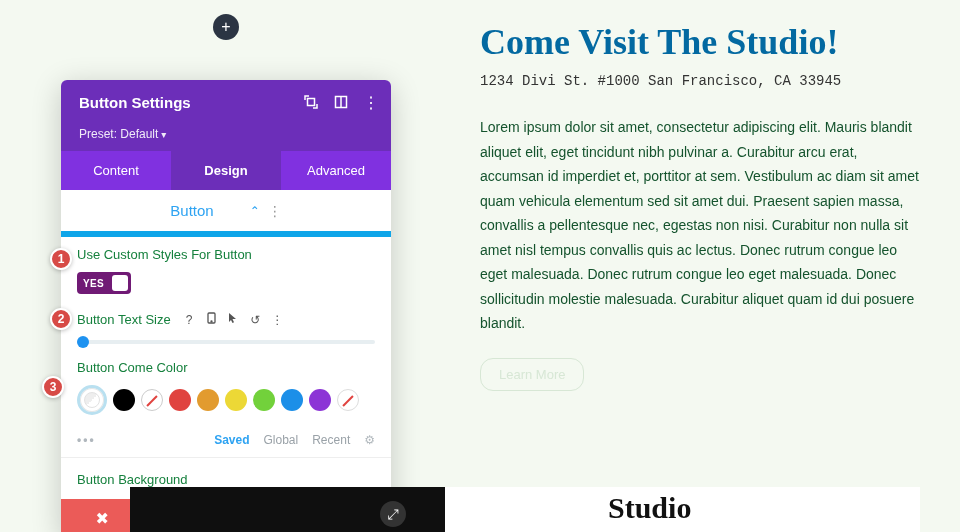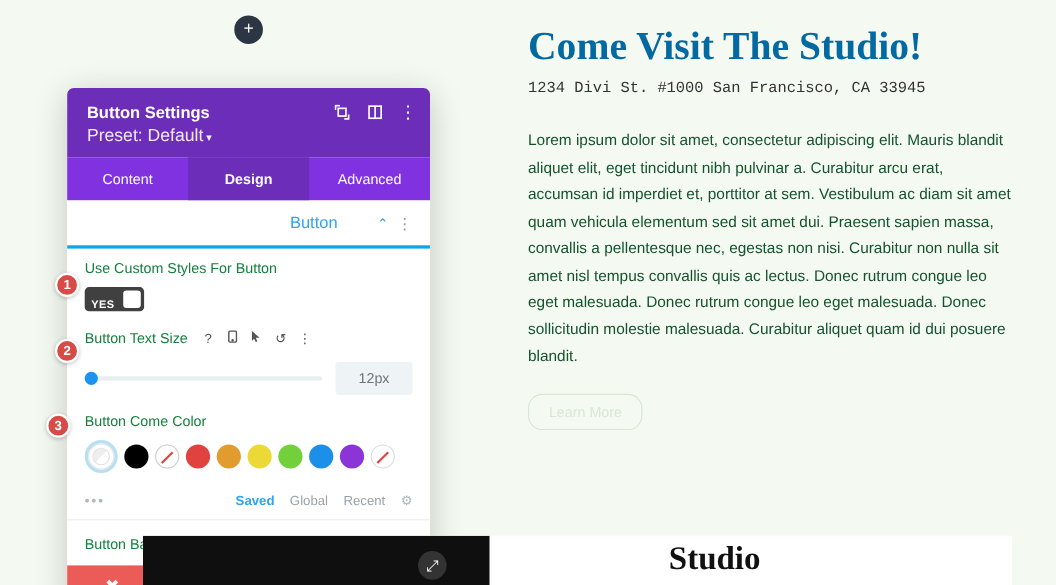--- a/index.html
+++ b/index.html
@@ -38,21 +38,21 @@
     box-shadow: 0 6px 30px rgba(0,0,0,.2);
     background: #fff;
   }
   .panel-header {
     background: #6c2eb9;
     color: #fff;
     padding: 14px 18px 10px;
     position: relative;
   }
   .panel-title { font-size: 15px; font-weight: 600; }
-  .panel-preset { font-size: 16px; margin-top: 4px; opacity: .9; }
+  .panel-preset { font-size: 12px; margin-top: 16px; opacity: .9; }
   .panel-preset::after { content: " ▾"; font-size: 10px; }
   .panel-header-icons {
     position: absolute;
     top: 14px;
     right: 12px;
     display: flex;
     gap: 14px;
   }
   .hicon { width: 16px; height: 16px; display: flex; align-items: center; justify-content: center; color: #fff; }
   .tabs {
@@ -63,37 +63,37 @@
     flex: 1;
     text-align: center;
     color: #fff;
     font-size: 13px;
     padding: 12px 0;
   }
   .tab.active { background: #6c2eb9; font-weight:600; }
   .panel-body { padding: 0; }
   .accordion-head {
     display: flex;
-    justify-content: flex-end;
+    justify-content: center;
     align-items: center;
     padding: 12px 16px 12px 16px;
-    border-bottom: 3px solid #0ea5e9;
+    border-bottom: 6px solid #0ea5e9;
     color: #2ea3f2;
     font-size: 15px;
     gap: 36px;
   }
   .accordion-right { display: flex; align-items: center; gap: 8px; color: #2ea3f2; }
   .chev { font-size: 12px; }
   .dots3 { color: #999; font-size: 14px; line-height: 0; }
   .section { padding: 10px 16px 6px; position: relative; }
   .label { font-size: 13px; color: #15803d; font-weight: 500; }
   .toggle-row { margin-top: 10px; }
   .toggle {
-    width: 54px; height: 22px; background: #404040; border-radius: 4px;
-    display: flex; align-items: flex-end; padding-left: 6px; position: relative;
+    width: 54px; height: 22px; background: #701a75; border-radius: 4px;
+    display: flex; align-items: center; padding-left: 6px; position: relative;
   }
   .toggle-yes { color: #fff; font-size: 10px; font-weight: 700; letter-spacing: .3px; }
   .toggle-knob {
     position: absolute; right: 3px; top: 3px; width: 16px; height: 16px;
     background: #fff; border-radius: 3px;
   }
   .row-icons { display: inline-flex; gap: 10px; margin-left: 8px; color: #555; font-size: 12px; align-items: center; vertical-align: middle; }
   .row-icons span { width: 12px; text-align: center; }
   .slider-row {
     display: flex; align-items: center; gap: 12px; margin-top: 12px;
@@ -261,21 +261,20 @@
               <path d="M1 1l0 9 2-2 1.5 3 1.5-.8L4.5 7H8z"></path>
             </svg>
         </span>
         <span>↺</span>
         <span>⋮</span>
       </span>
       <div class="slider-row">
         <div class="slider-track">
           <div class="slider-thumb"></div>
         </div>
-        <div class="slider-value">12px</div>
       </div>
     </div>
 
     <div class="section">
       <div class="label">Button Come Color</div>
       <div class="swatches">
         <div class="sw selected"></div>
         <div class="sw" style="background:#000000"></div>
         <div class="sw nofill" style="border:1px solid #ccc"></div>
         <div class="sw" style="background:#e0433f"></div>

